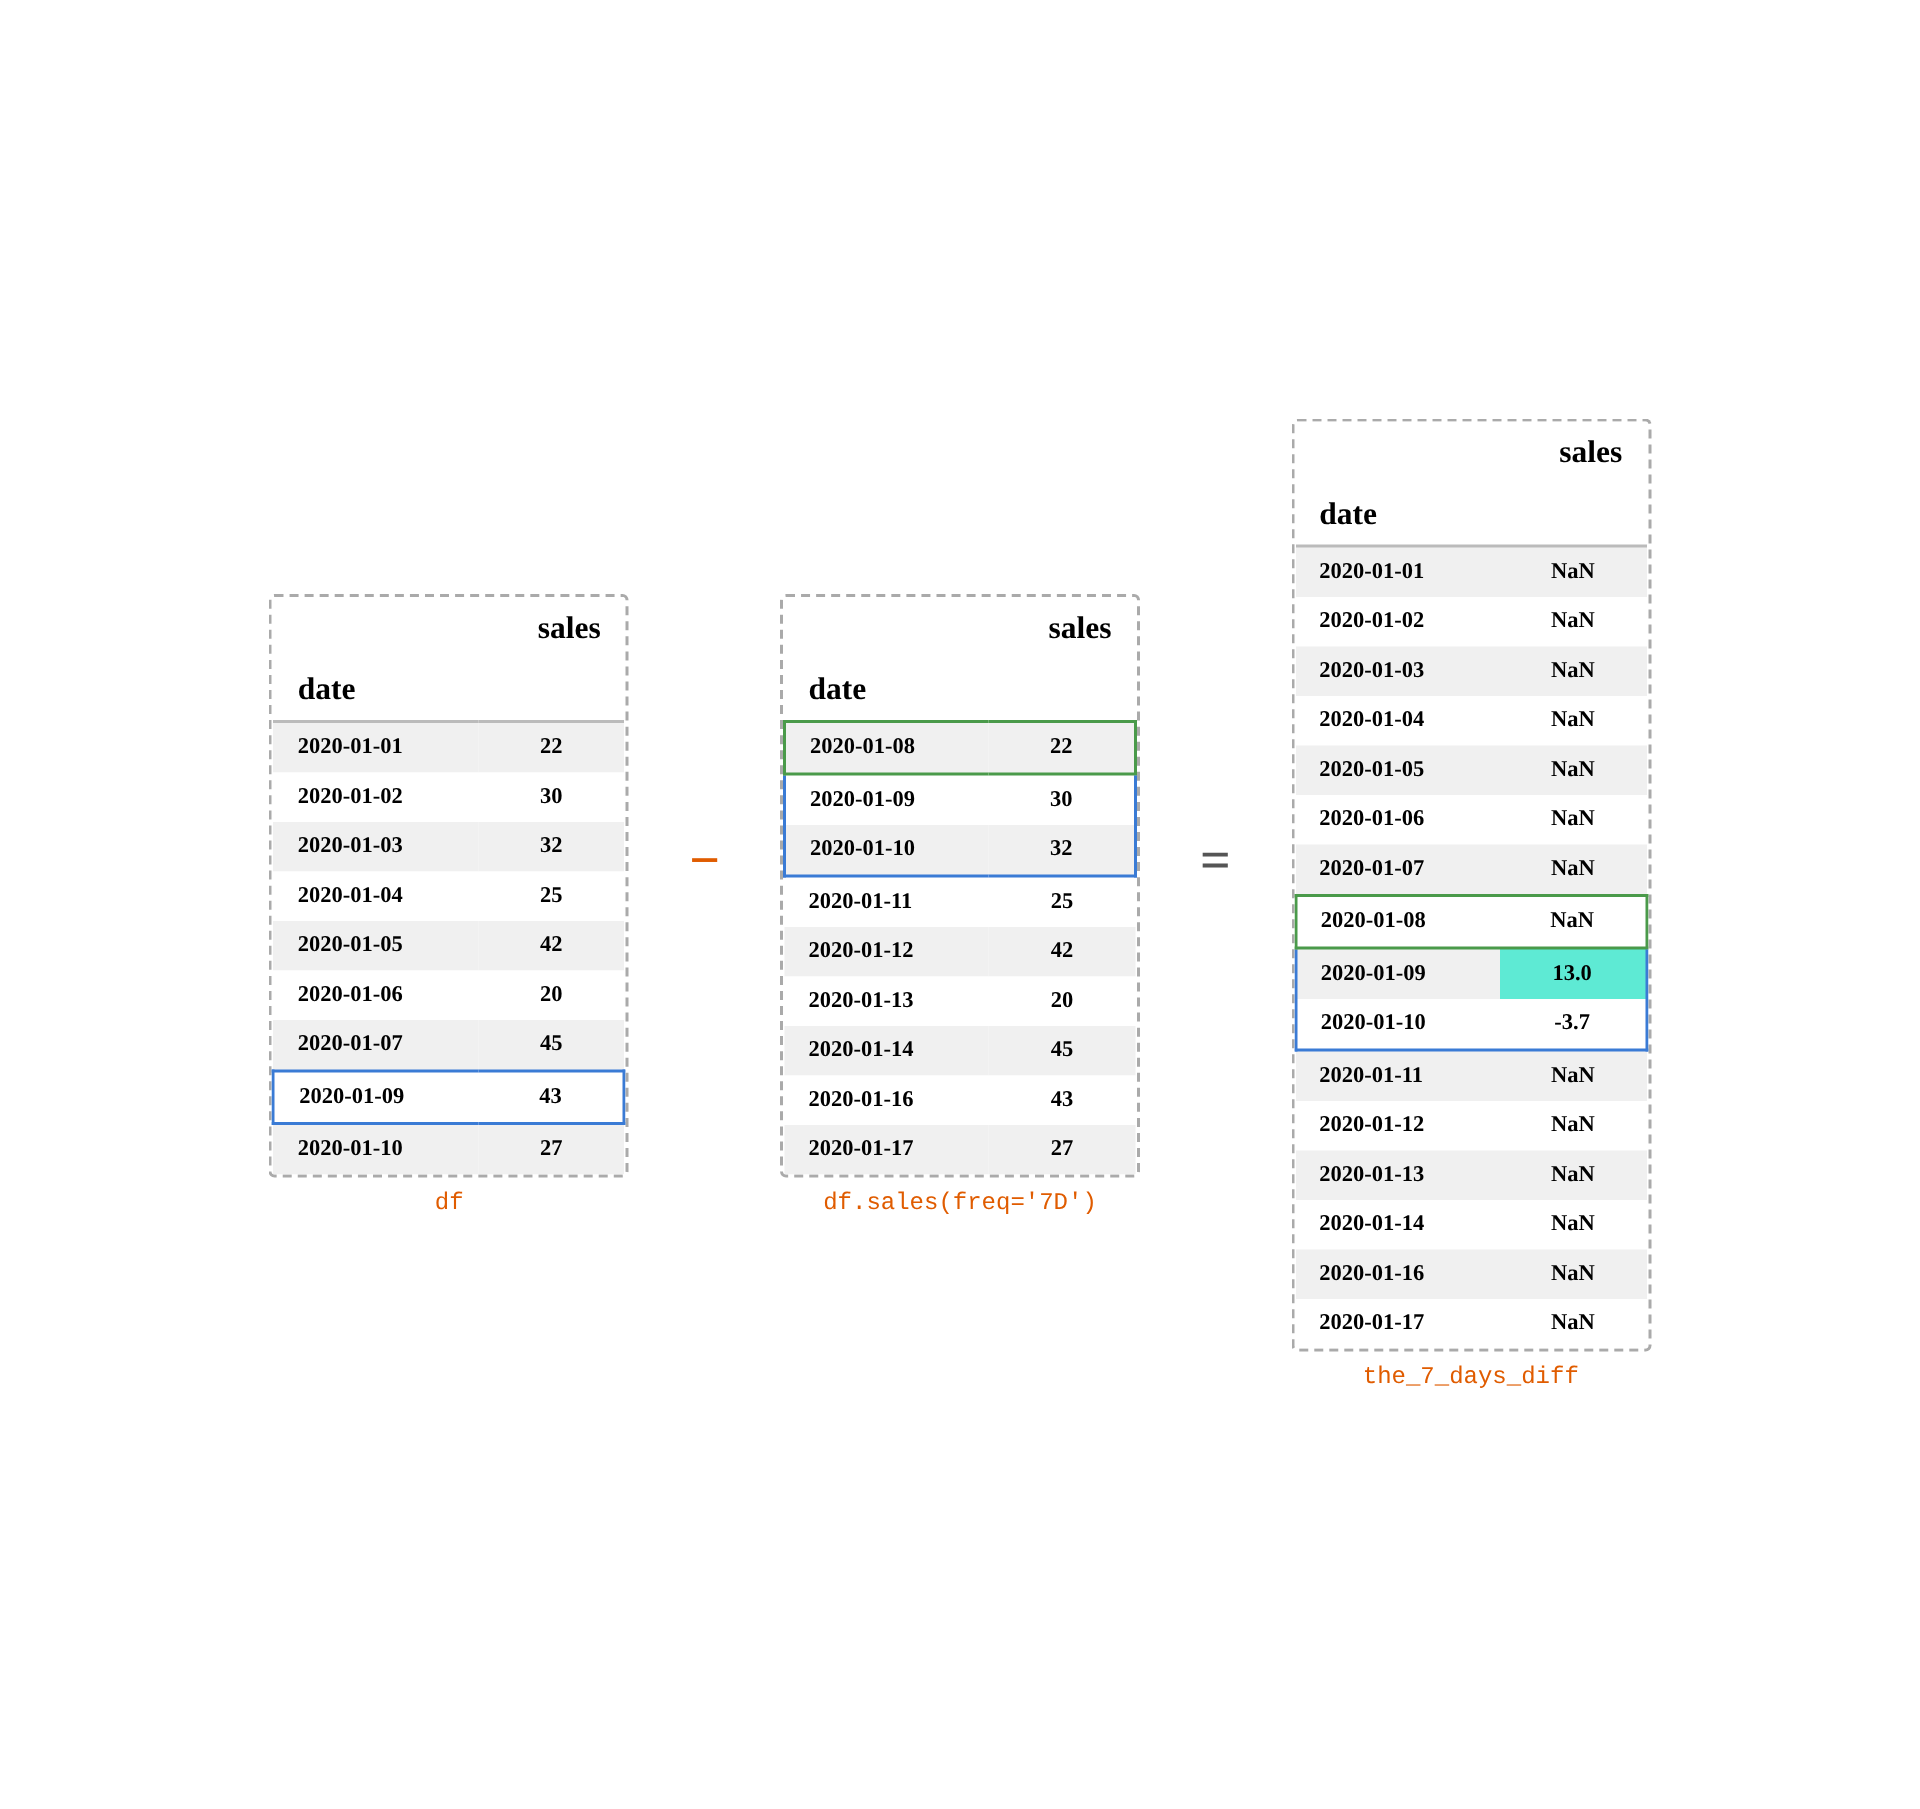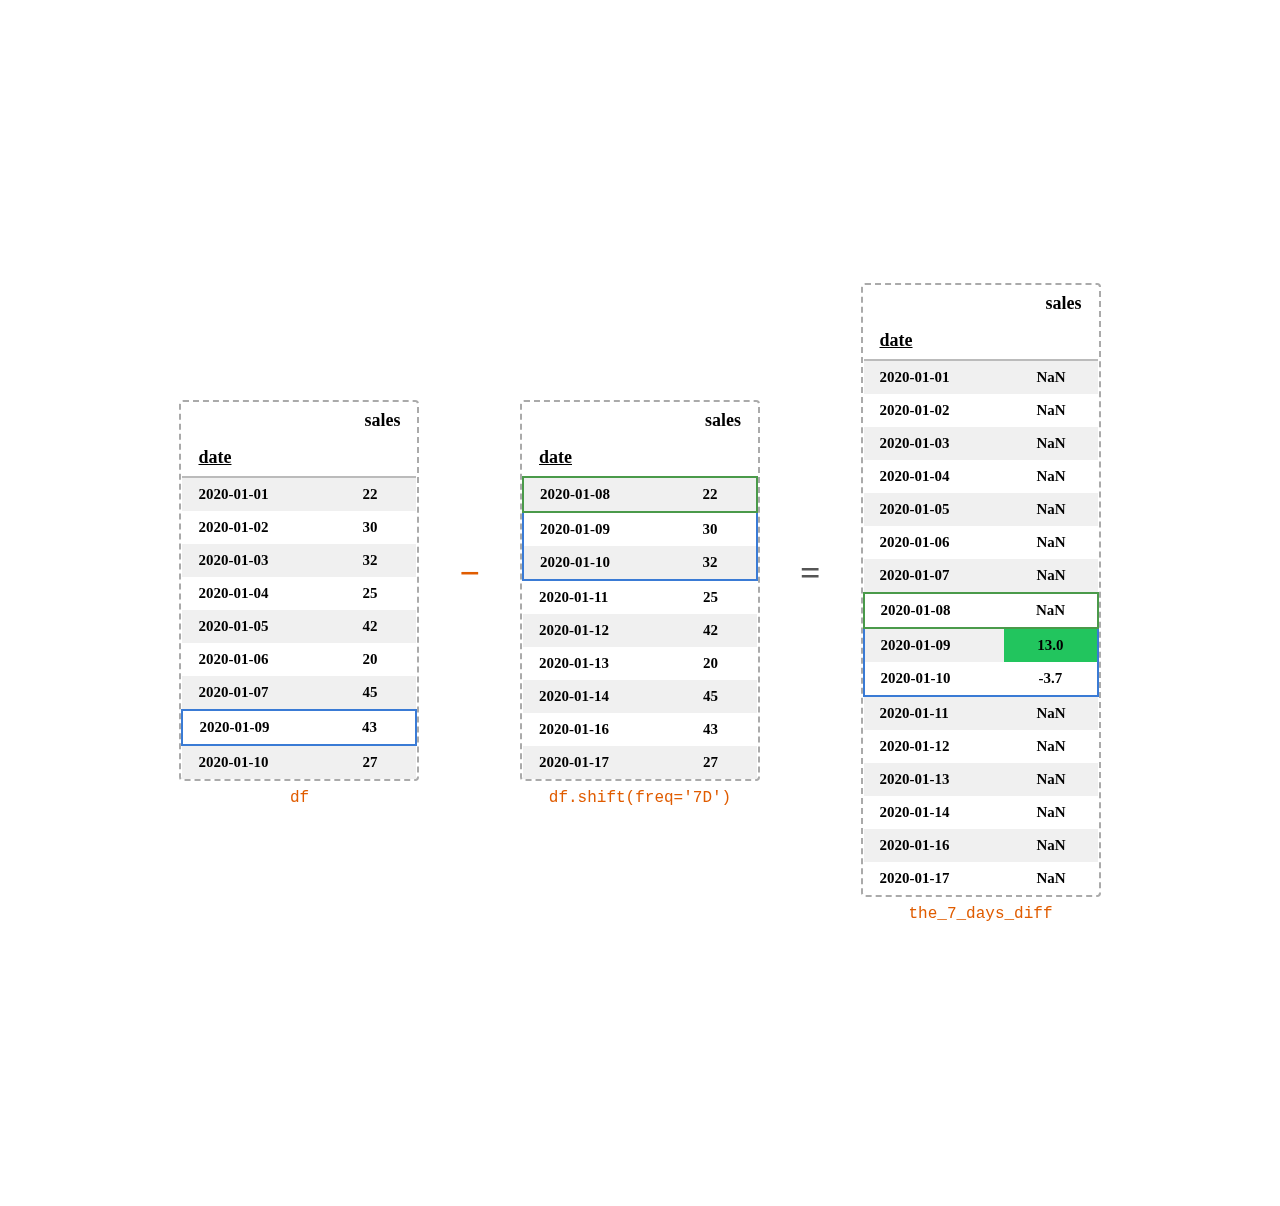--- a/index.html
+++ b/index.html
@@ -43,37 +43,36 @@
       min-width: 240px;
     }
 
     .df-table table {
       border-collapse: collapse;
       width: 100%;
     }
 
     .df-table table th {
       font-weight: bold;
-      font-size: 18px;
+      font-size: 21px;
       padding: 8px 16px;
       text-align: right;
       background: #fff;
     }
 
     .df-table table th.index-header {
       text-align: left;
     }
 
     .df-table .header-row-sales {
       border-bottom: none;
     }
 
     .df-table .header-row-date {
       border-bottom: 2px solid #bbb;
-      text-decoration: underline;
     }
 
     .df-table table td {
       padding: 8px 16px;
       font-size: 15px;
       font-weight: bold;
     }
 
     .df-table table td.date-cell {
       text-align: left;
@@ -264,21 +263,21 @@
               <td class="date-cell" style="background: rgb(255, 255, 255);">2020-01-16</td>
               <td class="value-cell" style="background: rgb(255, 255, 255);">43</td>
             </tr>
             <tr>
               <td class="date-cell" style="background: rgb(240, 240, 240);">2020-01-17</td>
               <td class="value-cell" style="background: rgb(240, 240, 240);">27</td>
             </tr>
           </tbody>
       </table>
     </div>
-    <div class="table-label">df.shift(freq='7D')</div>
+    <div class="table-label">df.sales(freq='7D')</div>
   </div>
 
   <div class="equals">=</div>
 
   <div class="table-wrapper">
     <div class="df-table">
       <table>
         <thead>
           <tr class="header-row-sales">
             <th class="index-header"></th>
@@ -317,21 +316,21 @@
             <tr>
               <td class="date-cell" style="background: rgb(240, 240, 240);">2020-01-07</td>
               <td class="value-cell" style="background: rgb(240, 240, 240);">NaN</td>
             </tr>
             <tr class="row-green">
               <td class="date-cell" style="background: rgb(255, 255, 255);">2020-01-08</td>
               <td class="value-cell" style="background: rgb(255, 255, 255);">NaN</td>
             </tr>
             <tr class="rows-blue-top">
               <td class="date-cell" style="background: rgb(240, 240, 240);">2020-01-09</td>
-              <td class="value-cell" style="background: #22c55e;">13.0</td>
+              <td class="value-cell" style="background: #5eead4;">13.0</td>
             </tr>
             <tr class="rows-blue-bottom">
               <td class="date-cell" style="background: rgb(255, 255, 255);">2020-01-10</td>
               <td class="value-cell" style="background: rgb(255, 255, 255);">-3.7</td>
             </tr>
             <tr>
               <td class="date-cell" style="background: rgb(240, 240, 240);">2020-01-11</td>
               <td class="value-cell" style="background: rgb(240, 240, 240);">NaN</td>
             </tr>
             <tr>

